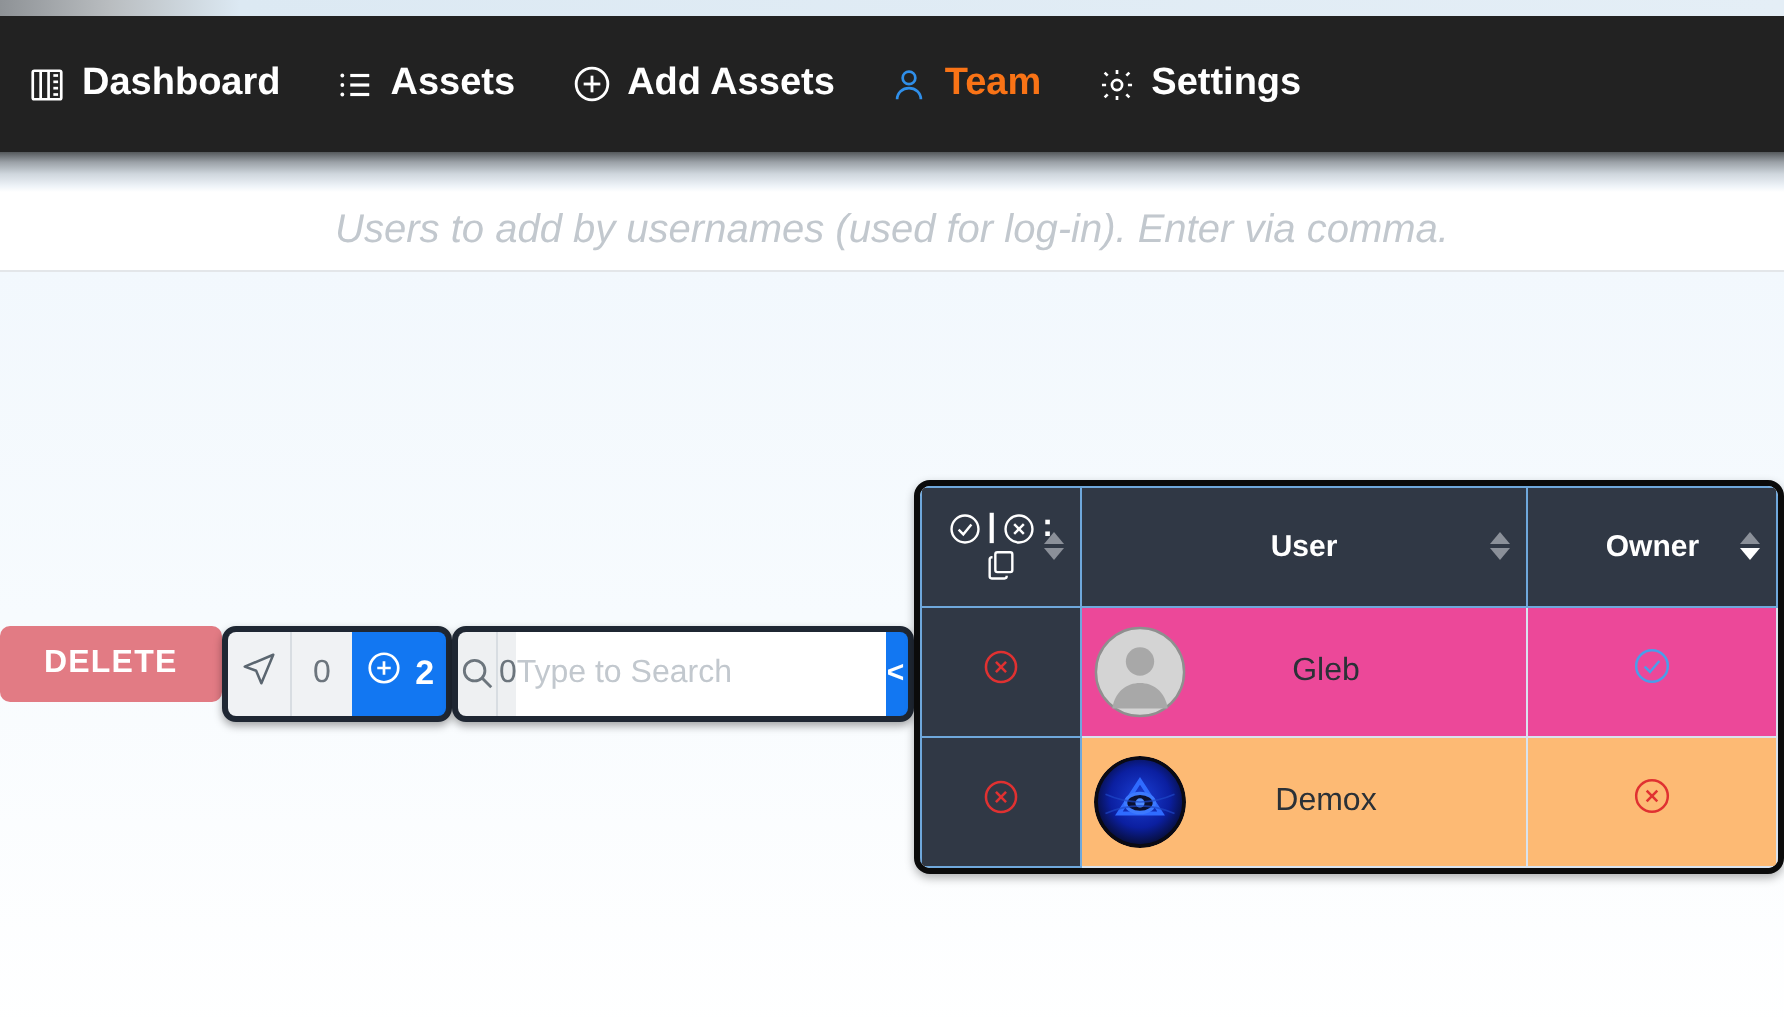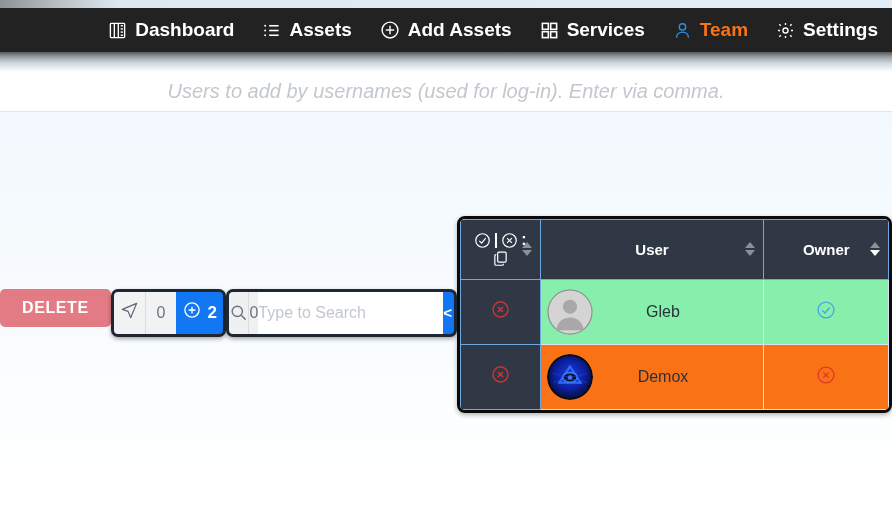--- a/index.html
+++ b/index.html
@@ -11,25 +11,25 @@
   }
 
   
   .top-strip {
     height: 8px;
     background: linear-gradient(to right, #8e9296 0%, #b9bdc0 55px, #dce9f3 120px, #e4eef6 100%);
   }
 
   
   .navbar {
-    height: 44px;
+    height: 68px;
     background: #222222;
     display: flex;
     align-items: center;
-    justify-content: flex-end;
+    justify-content: flex-start;
     gap: 0px;
     position: relative;
     z-index: 5;
   }
   .nav-item {
     display: flex;
     align-items: center;
     gap: 8px;
     color: #ffffff;
     font-size: 19px;
@@ -215,22 +215,22 @@
   .tri-dn.hot { border-top-color: #ffffff; }
 
   tbody td {
     height: 65px;
     text-align: center;
     vertical-align: middle;
     font-size: 16px;
     color: #2b3137;
     border: 1px solid #d9e3ef;
   }
-  tr.row-hl td { background: #86efac; }
-  tr.row-pl td { background: #f97316; }
+  tr.row-hl td { background: #ec4899; }
+  tr.row-pl td { background: #fdba74; }
   td.cell-actions {
     background: #303845 !important;
     border: 1px solid #6fa8dc;
   }
   .user-cell {
     display: flex; align-items: center;
     padding-left: 6px;
   }
   .avatar {
     width: 46px; height: 46px;
@@ -283,31 +283,20 @@
     <span class="nav-icon">
       <svg width="20" height="20" viewBox="0 0 24 24" fill="none" stroke="#ffffff" stroke-width="1.7">
         <circle cx="12" cy="12" r="9.5"></circle>
           <line x1="12" y1="7" x2="12" y2="17"></line>
           <line x1="7" y1="12" x2="17" y2="12"></line>
       </svg>
     </span>
     <span>Add Assets</span>
   </div>
 
-  <div class="nav-item">
-    <span class="nav-icon">
-      <svg width="19" height="19" viewBox="0 0 24 24" fill="none" stroke="#ffffff" stroke-width="2">
-        <rect x="3" y="3" width="7.5" height="7.5"></rect>
-          <rect x="13.5" y="3" width="7.5" height="7.5"></rect>
-        <rect x="3" y="13.5" width="7.5" height="7.5"></rect>
-          <rect x="13.5" y="13.5" width="7.5" height="7.5"></rect>
-      </svg>
-    </span>
-    <span>Services</span>
-  </div>
 
   <div class="nav-item active">
     <span class="nav-icon">
       <svg width="19" height="19" viewBox="0 0 24 24" fill="none" stroke="#2f8fea" stroke-width="1.7">
         <circle cx="12" cy="7.5" r="4"></circle>
         <path d="M4.5 21c0-4.2 3.4-7 7.5-7s7.5 2.8 7.5 7"></path>
       </svg>
     </span>
     <span>Team</span>
   </div>

